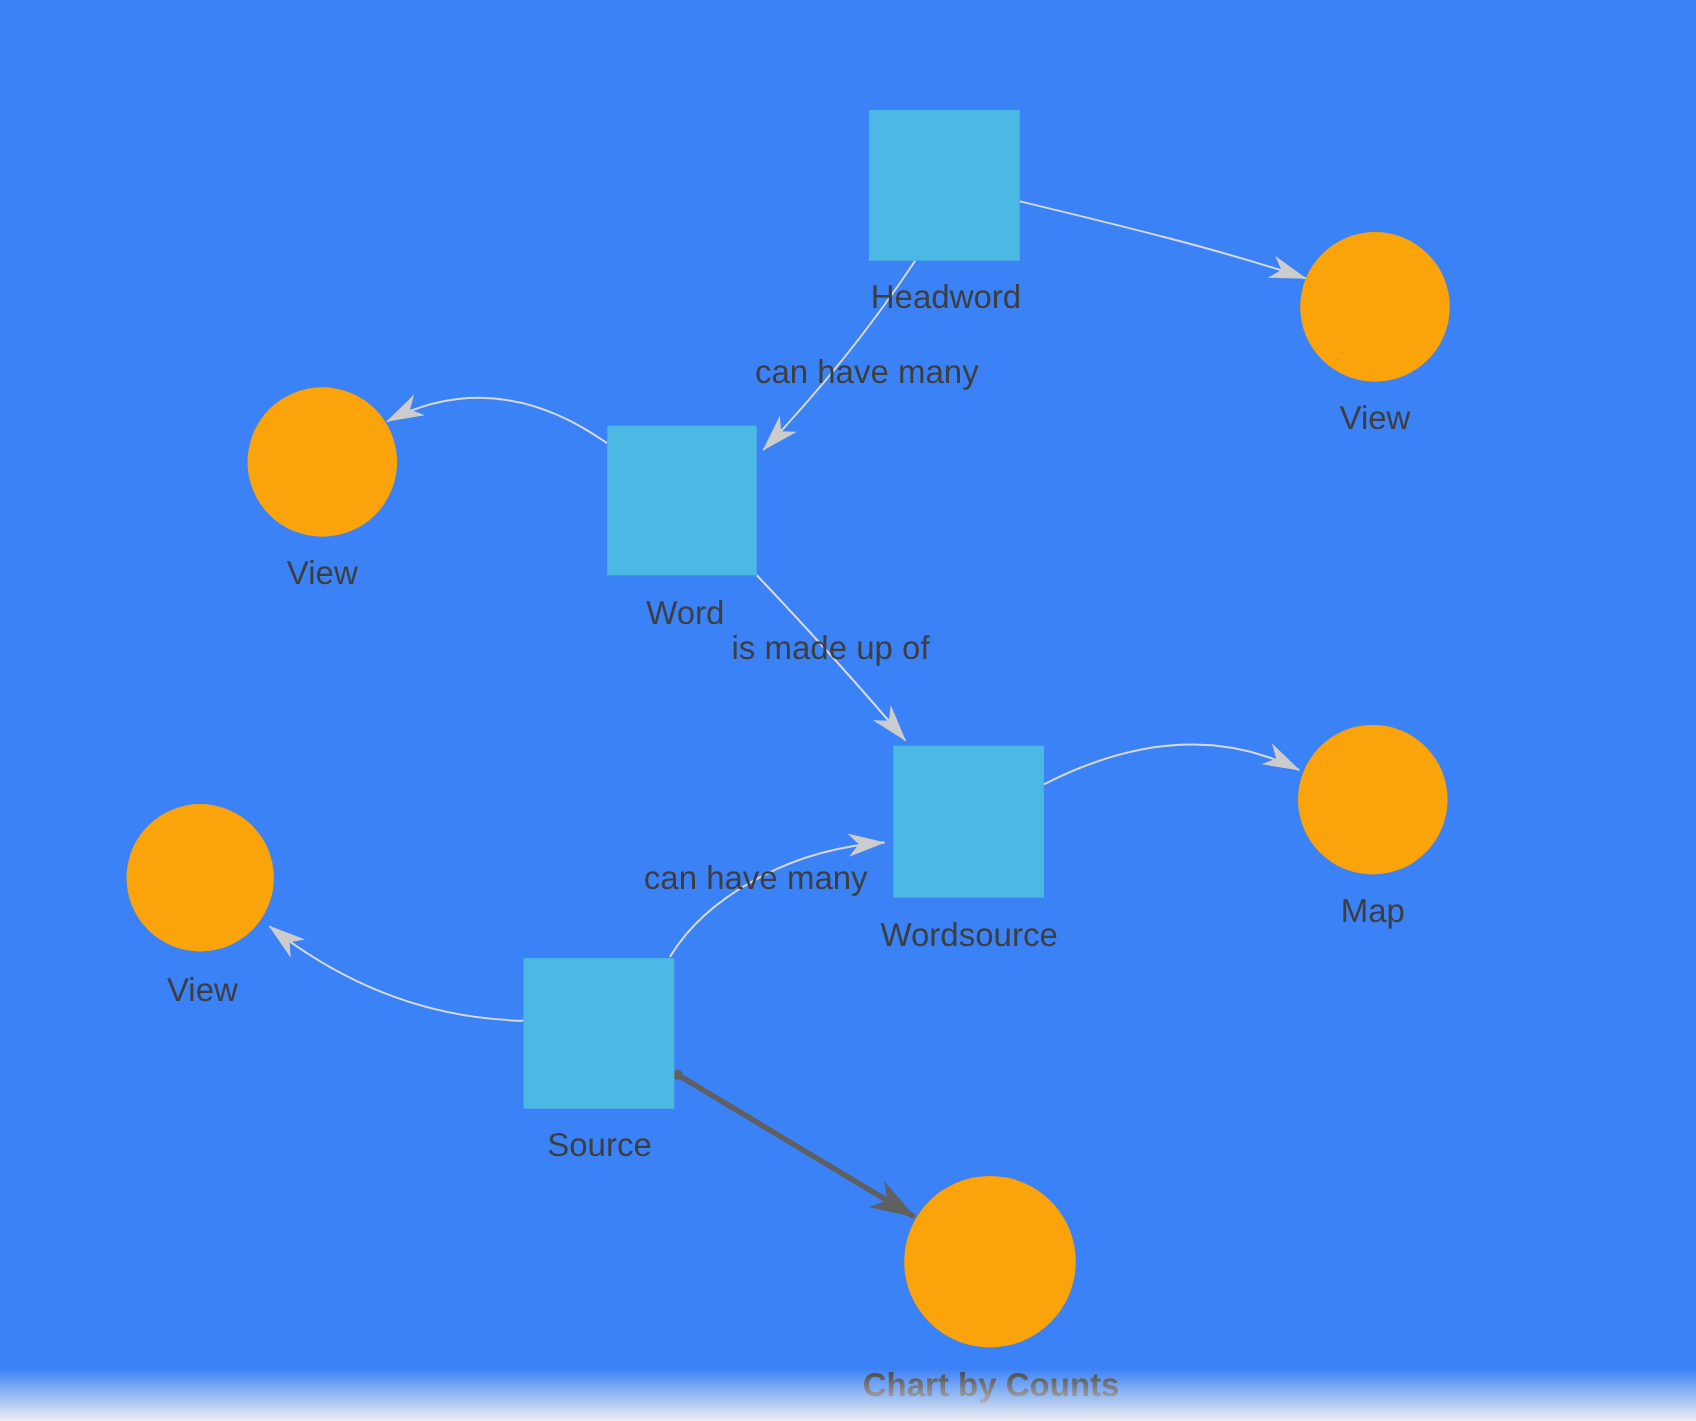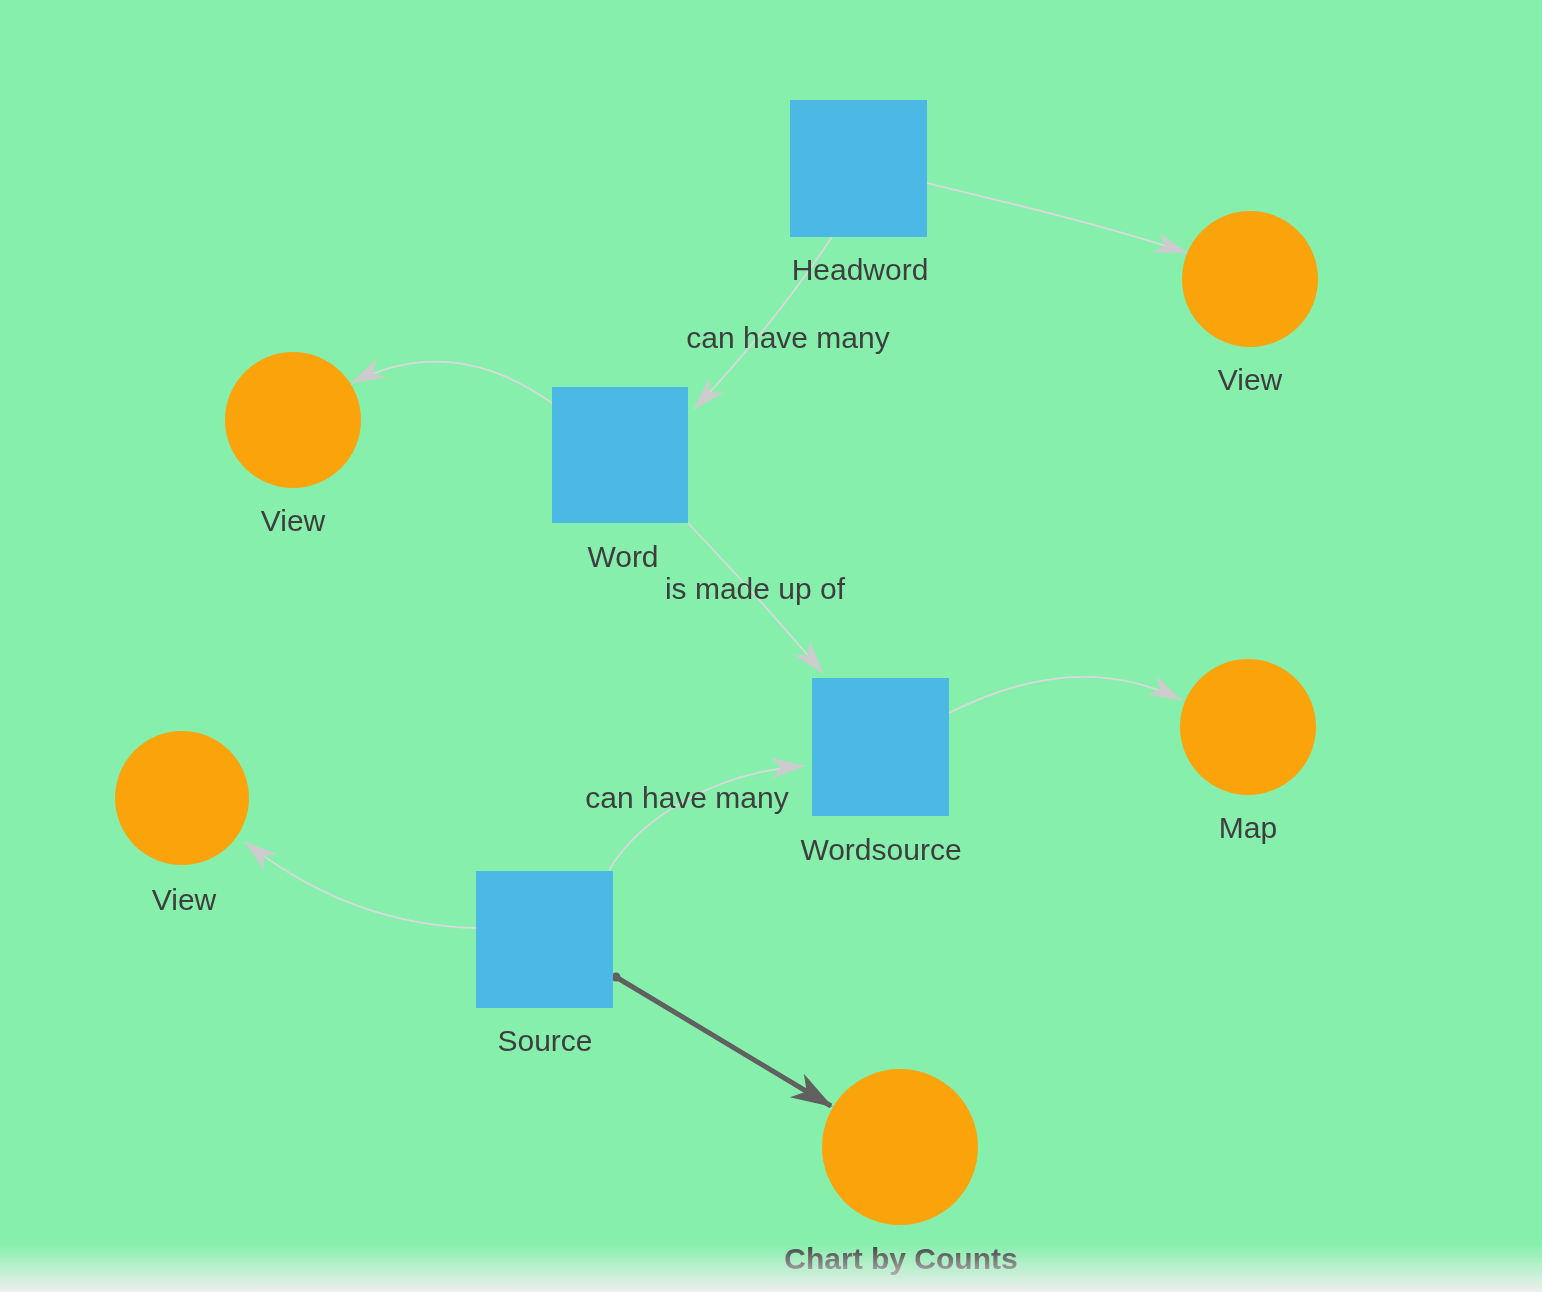--- a/index.html
+++ b/index.html
@@ -4,21 +4,21 @@
 <style>
   html, body {
     margin: 0;
     padding: 0;
     background: #ffffff;
   }
   .stage {
     position: relative;
     width: 1542px;
     height: 1292px;
-    background: #86efac;
+    background: #3b82f6;
     overflow: hidden;
     font-family: "Liberation Sans", sans-serif;
   }
   .diagram-svg {
     position: absolute;
     left: 0;
     top: 0;
   }
   .edge-path {
     fill: none;

